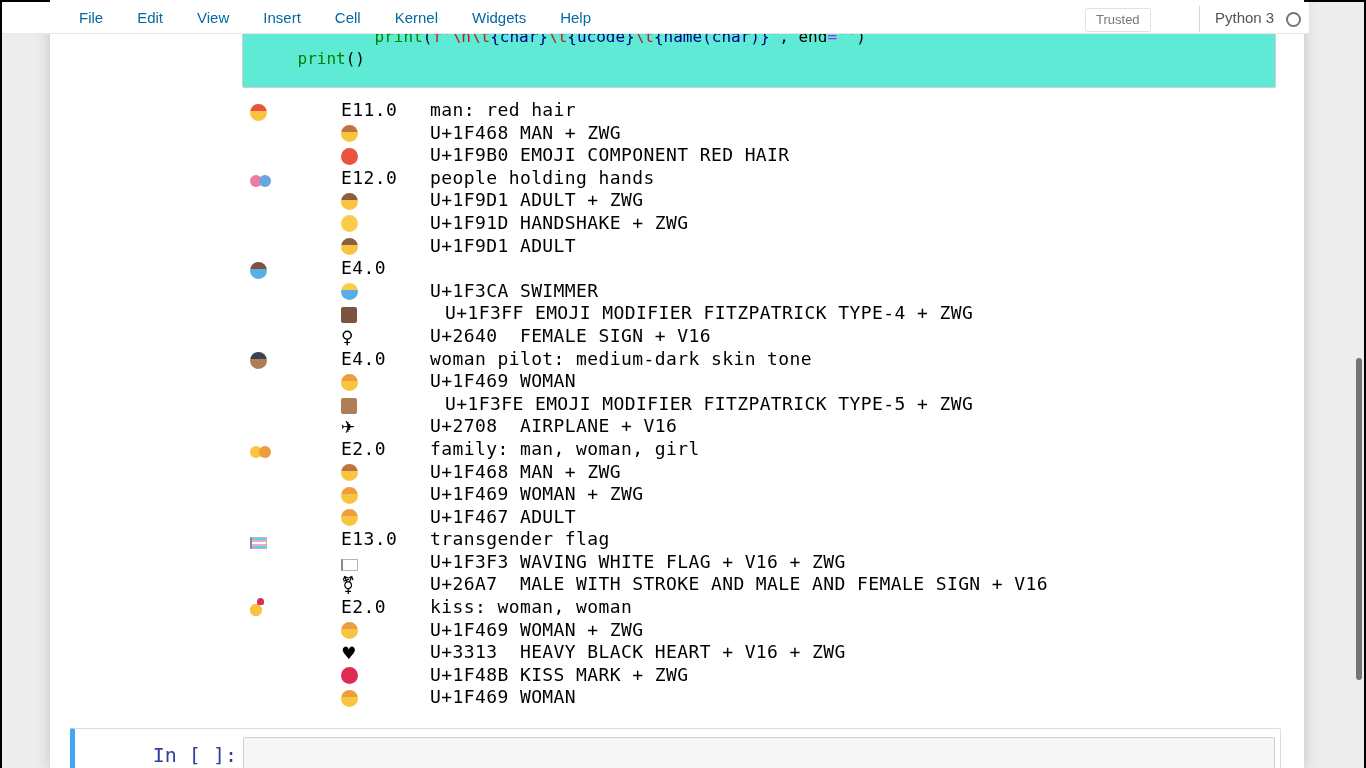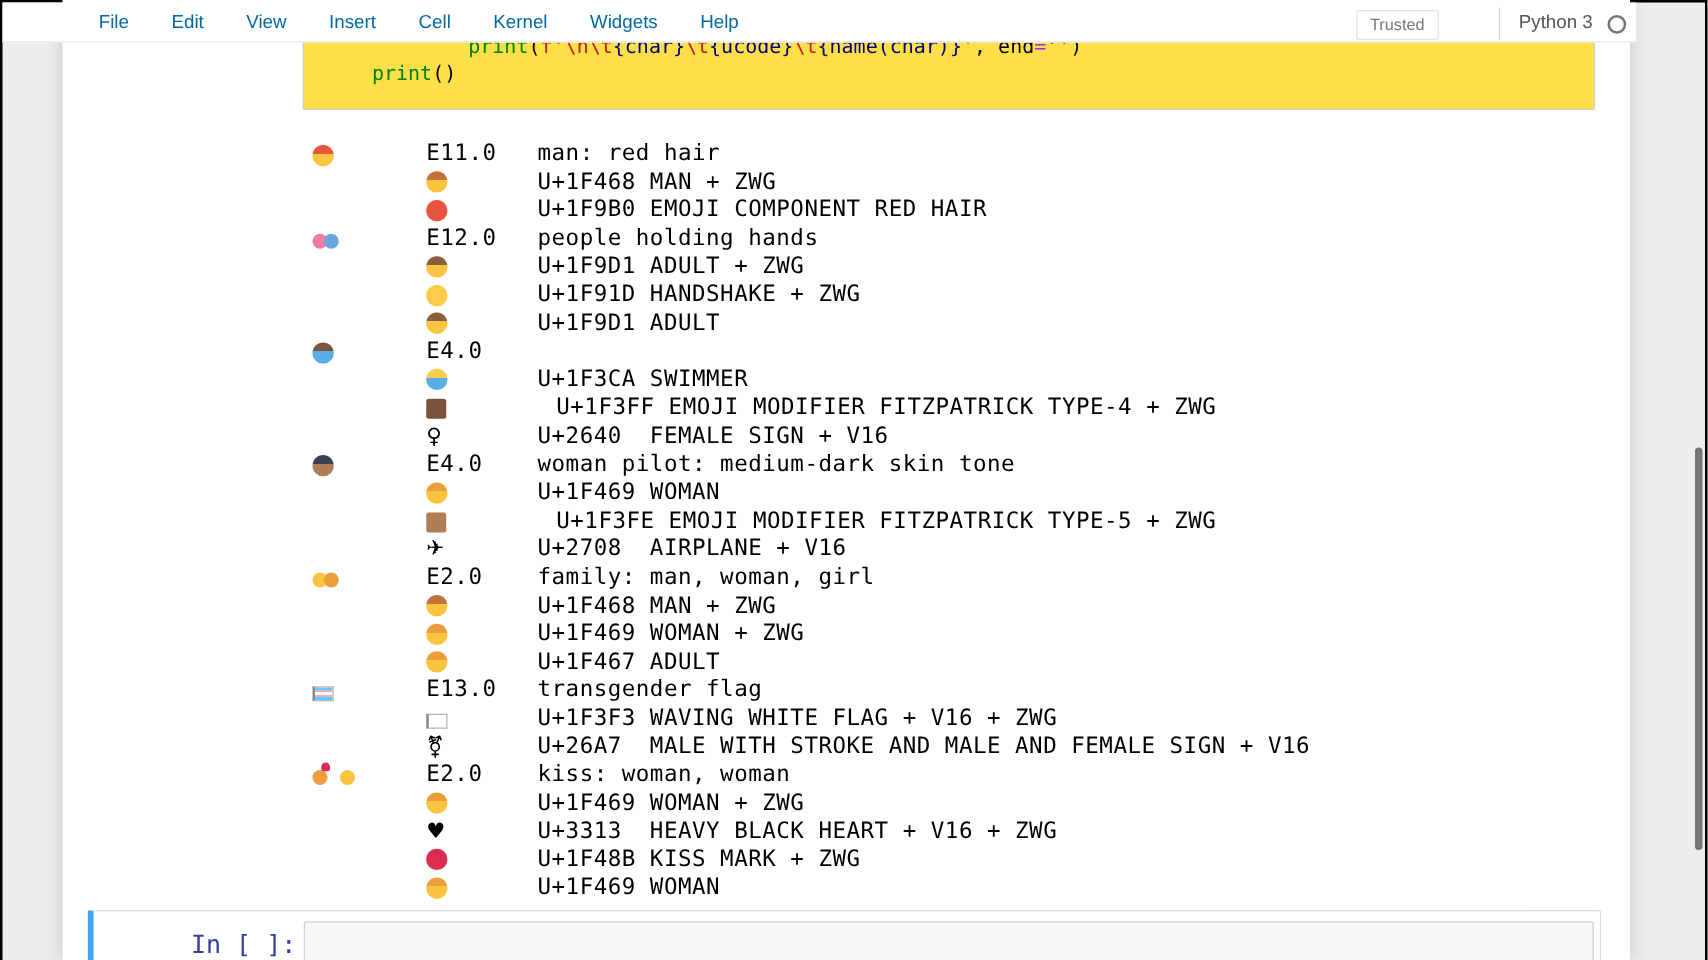--- a/index.html
+++ b/index.html
@@ -21,31 +21,31 @@
   .kernel-name { position:absolute; left:1213px; top:7px; font-size:15px; color:#555; }
   .kernel-circle { position:absolute; left:1284px; top:10px; width:15px; height:15px;
                    border:2px solid #757575; border-radius:50%; background:transparent; }
 
   
   .scroll-thumb { position:absolute; left:1356px; top:358px; width:6px; height:322px;
                   background:#757575; border-radius:3px; z-index:30; }
 
   
   .code-box { position:absolute; left:242px; top:33px; width:1034px; height:55px;
-              background:#fde047; border:1px solid #cfcfcf; border-radius:2px; overflow:hidden; z-index:5; }
+              background:#5eead4; border:1px solid #cfcfcf; border-radius:2px; overflow:hidden; z-index:5; }
   .code-pre { margin:-8px 0 0 0; padding:0 0 0 16px; font-family:"DejaVu Sans Mono", monospace;
               font-size:16px; line-height:22px; white-space:pre; color:#000; }
   .tok-kw { color:#008000; }
   .tok-str { color:#BA2121; }
   .tok-interp { color:#000080; }
   .tok-op { color:#AA22FF; }
   .tok-plain { color:#000; }
 
   
-  .output { position:absolute; left:0; top:112px; width:1310px; z-index:4;text-align:right; }
+  .output { position:absolute; left:0; top:99px; width:1310px; z-index:4; }
   .orow { position:relative; height:22.6px; font-family:"DejaVu Sans Mono", monospace;
           font-size:18px; letter-spacing:0.4px; color:#000; }
   .c1 { position:absolute; left:250px; top:1px; }
   .c2 { position:absolute; left:341px; top:0; }
   .c3 { position:absolute; left:430px; top:0; white-space:pre; }
   .c3.indented { left:445px; }
 
   
   .ic { display:inline-block; vertical-align:middle; }
   .ic-circle { width:17px; height:17px; border-radius:50%; }

